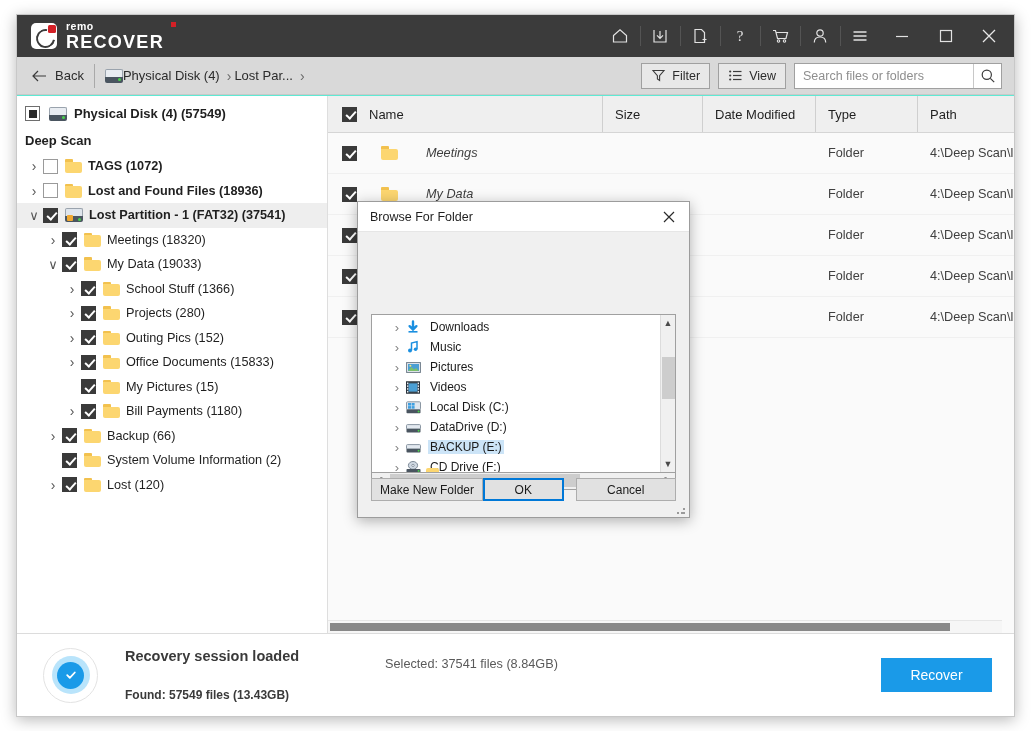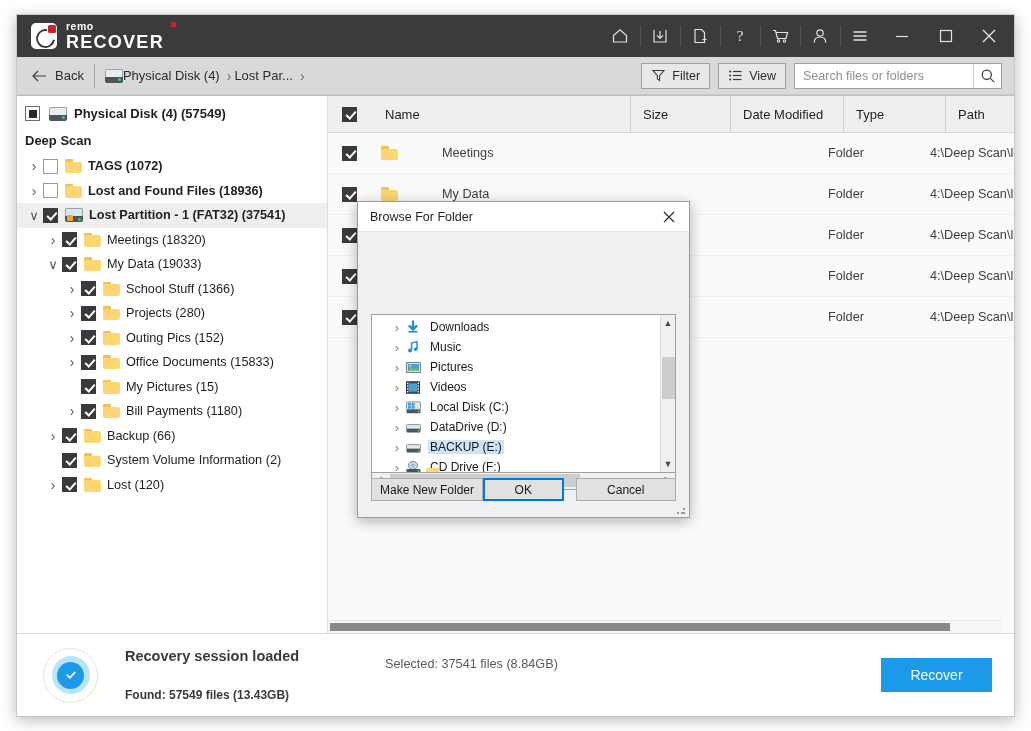--- a/index.html
+++ b/index.html
@@ -262,41 +262,41 @@
     align-items: center;
   }
   .lh-cell {
     font-size: 13px; color: #1f1f1f;
     padding-left: 12px;
     height: 100%; display: flex; align-items: center;
     border-right: 1px solid #cfcfcf;
     cursor: pointer;
   }
   .lh-cell:last-child { border-right: none; }
-  .col-name  { width: 303px; gap: 28px; padding-left: 14px; }
+  .col-name  { width: 275px; gap: 12px; padding-left: 14px; }
   .col-size  { width: 100px; }
   .col-date  { width: 113px; }
   .col-type  { width: 102px; }
   .col-path  { flex: 1; }
 
   .list-rows { position: absolute; top: 37px; left: 0; right: 0; bottom: 0; }
   .lrow {
     display: flex; align-items: center;
     height: 41px;
     border-bottom: 1px solid #f0f0f0;
     cursor: pointer;
   }
   .lr-cell { font-size: 12.7px; color: #404040; padding-left: 12px; display: flex; align-items: center; }
   .lr-name { width: 275px; padding-left: 14px; gap: 12px; }
   .lr-size { width: 100px; }
   .lr-date { width: 113px; }
   .lr-type { width: 102px; }
   .lr-path { flex: 1; overflow: hidden; white-space: nowrap; }
   .lr-name .folder-ico { margin-left: 12px; }
-  .lr-name .nm { margin-left: 32px; }
+  .lr-name .nm { margin-left: 16px; font-style: italic; }
 
   .hscroll {
     position: absolute; left: 0; right: 12px; bottom: 0;
     height: 13px; background: #f6f6f6;
     border-top: 1px solid #e6e6e6;
   }
   .hscroll .thumb {
     position: absolute; left: 2px; top: 2px;
     width: 92%; height: 8px; background: #888888;
   }

